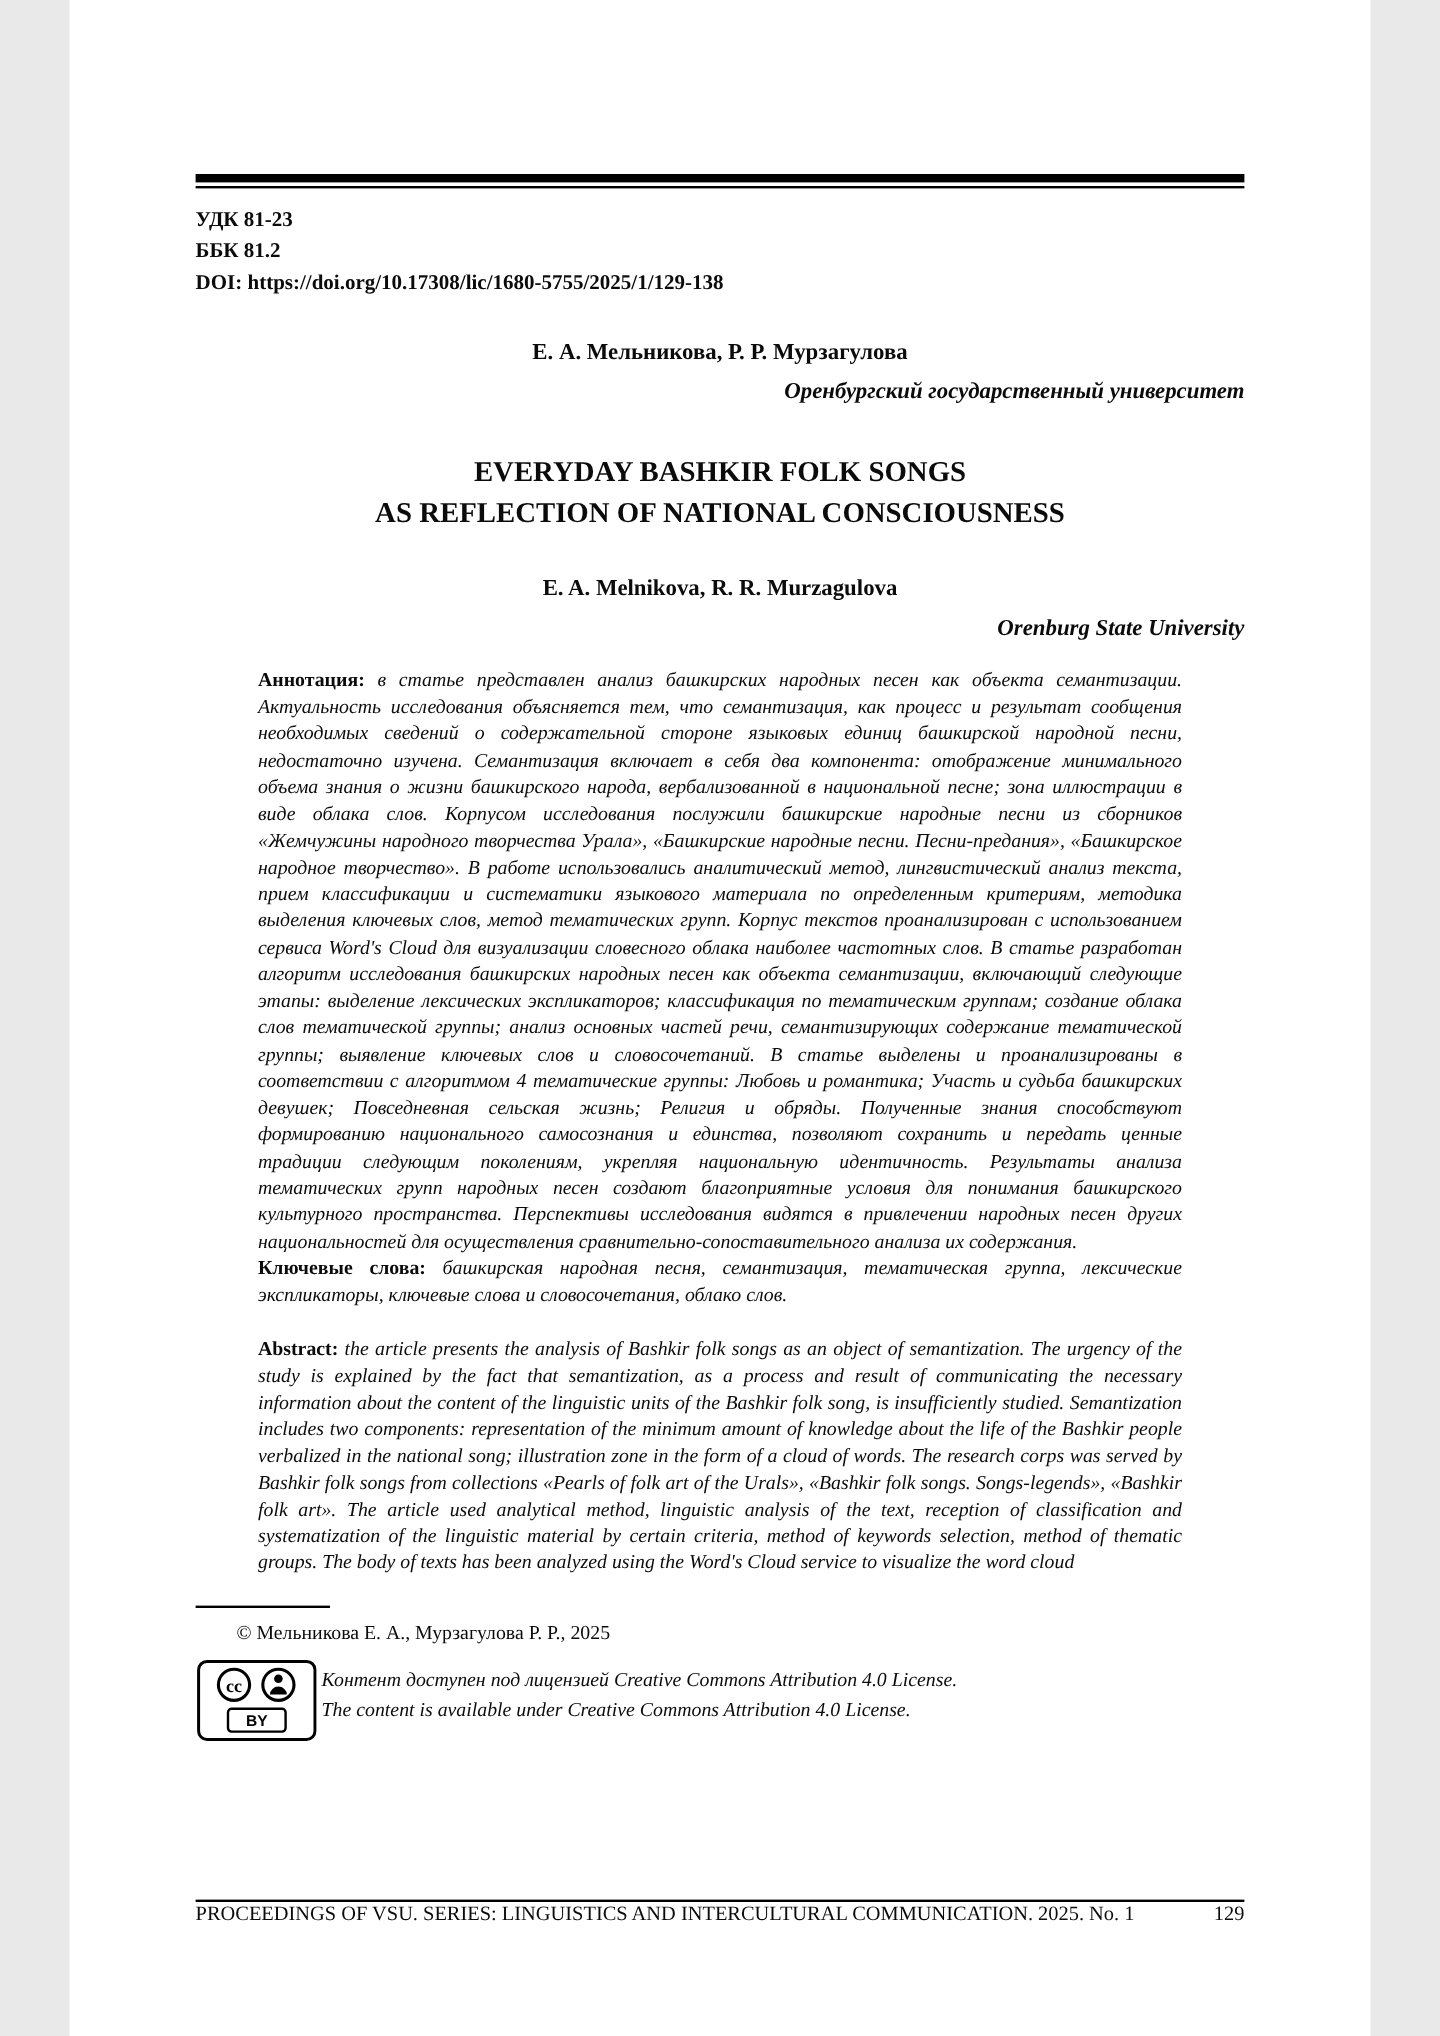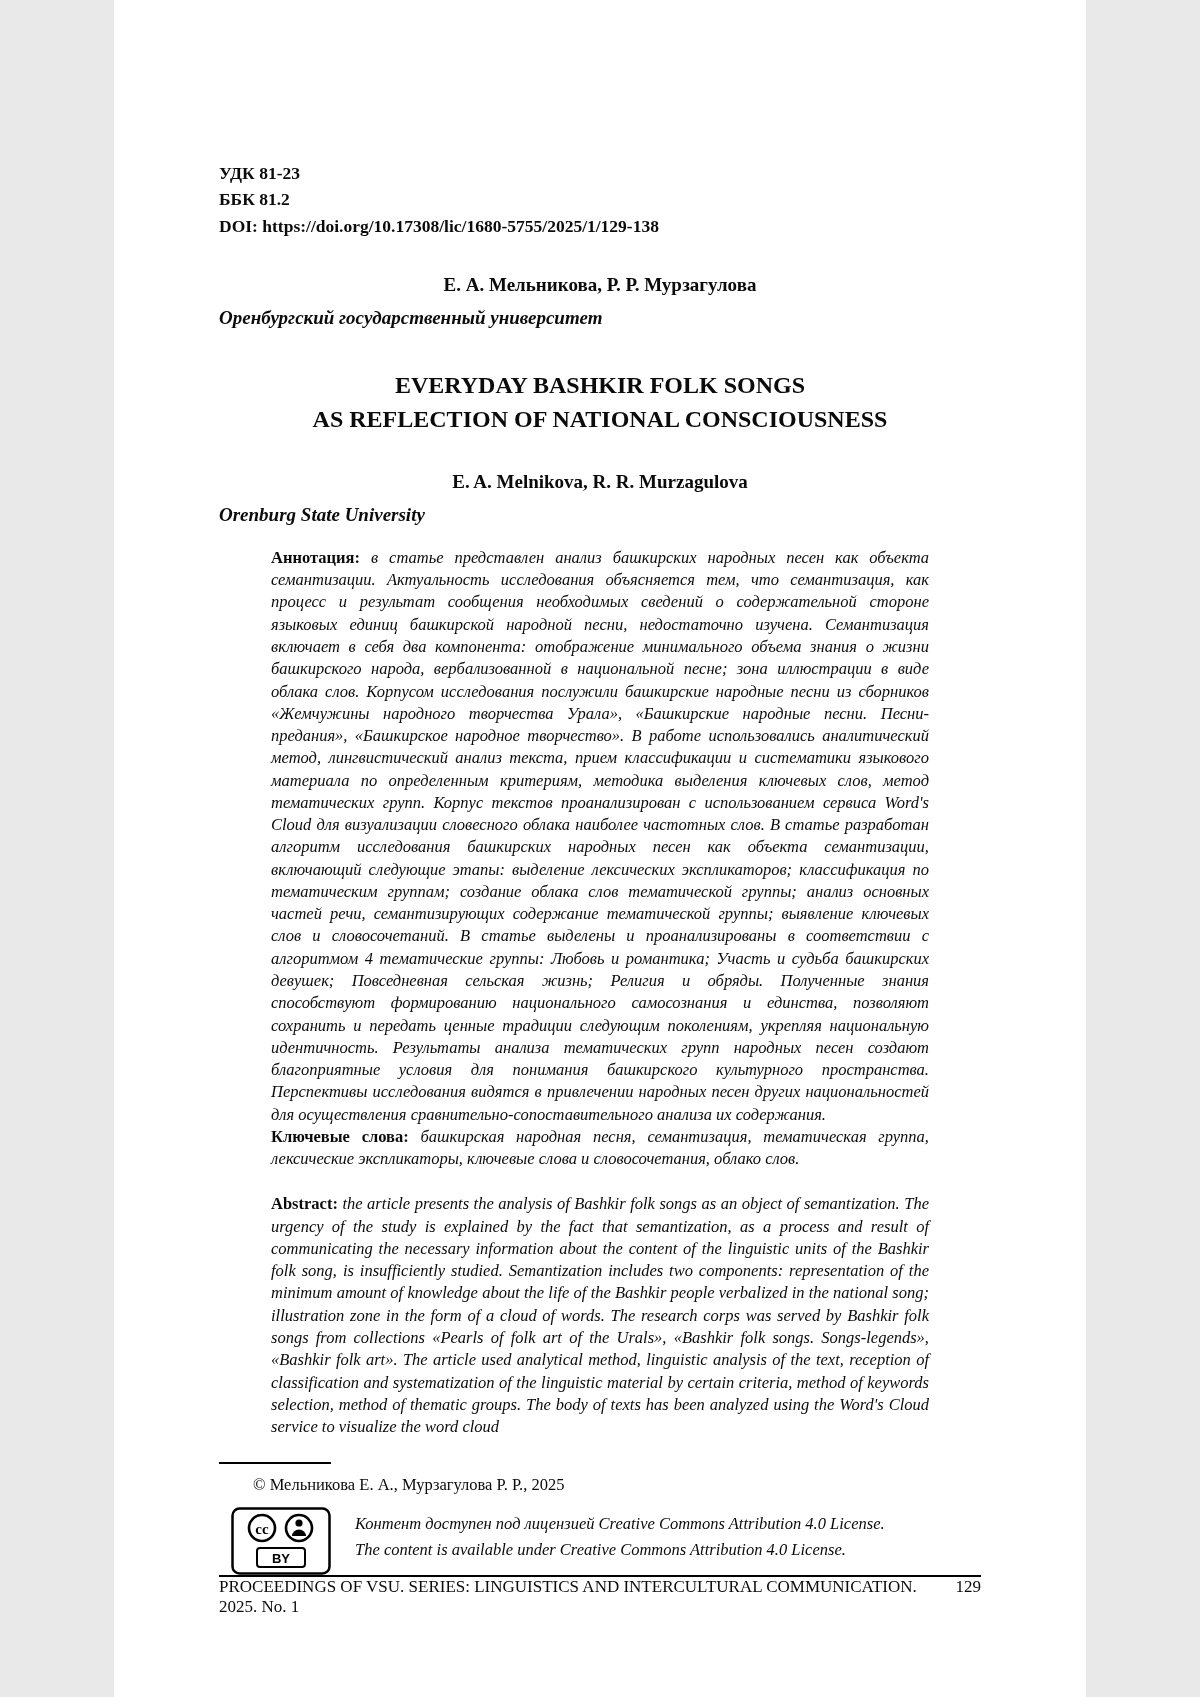--- a/index.html
+++ b/index.html
@@ -1,17 +1,17 @@
 <!DOCTYPE html>
 <html><head>
 <meta charset="utf-8">
 <style>
   html, body { margin: 0; padding: 0; background: #e9e9e9; }
   .page {
-    width: 972px;
+    width: 1084px;
     height: 1697px;
     margin: 0 auto;
     background: #ffffff;
     box-sizing: border-box;
     padding: 145px 105px 92px 105px;
     font-family: "Liberation Serif", "DejaVu Serif", serif;
     color: #0b0b0b;
     display: flex;
     flex-direction: column;
     position: relative;
@@ -33,42 +33,42 @@
 
   .authors {
     margin-top: 34px;
     text-align: center;
     font-weight: bold;
     font-size: 19px;
     line-height: 1.25;
   }
   .affil {
     margin-top: 9px;
-    text-align: left;
+    text-align: right;
     font-weight: bold;
     font-style: italic;
     font-size: 19px;
     line-height: 1.25;
   }
 
   .abstract-wrap {
     margin: 20px 52px 0 52px;
     font-size: 16.5px;
     line-height: 1.35;
     text-align: justify;
   }
   .para { margin: 0; }
   .para-label { font-weight: bold; font-style: normal; }
   .para-text { font-style: italic; }
   .abstract-en { margin-top: 23px; }
 
   .footnote { margin-top: 24px; }
   .fn-rule { width: 112px; height: 2px; background: #000; }
   .copyright { margin: 11px 0 0 34px; font-size: 16.5px; }
-  .license-row { display: flex; align-items: flex-start; gap: 24px; margin-top: 12px; margin-left: 12px; }
+  .license-row { display: flex; align-items: flex-start; gap: 4px; margin-top: 12px; margin-left: 1px; }
   .cc-badge { flex: 0 0 auto; display: block; }
   .license-text { font-size: 16.5px; line-height: 1.55; padding-top: 4px; font-style: italic; }
 
   .footer { margin-top: auto; }
   .footer-rule { height: 2px; background: #000; }
   .footer-line {
     display: flex;
     justify-content: space-between;
     align-items: baseline;
     font-size: 17px;

